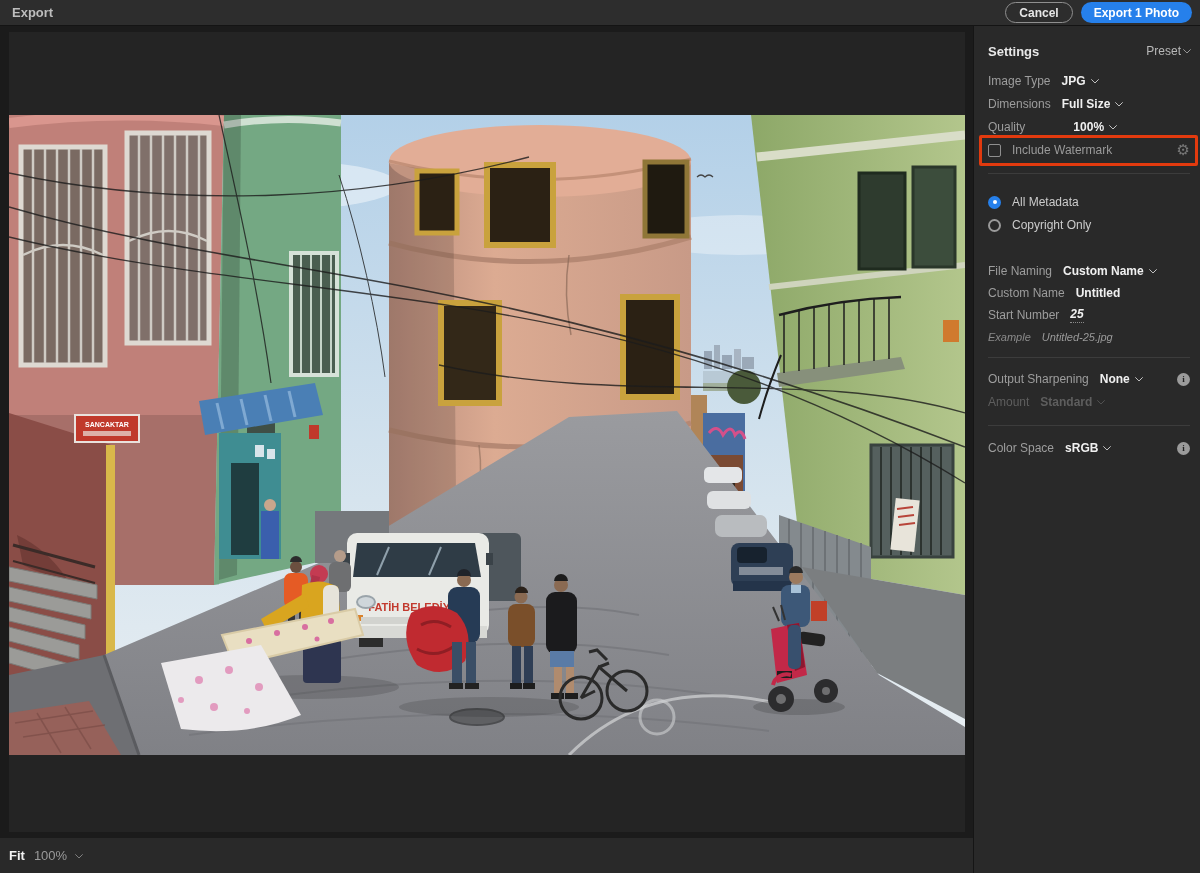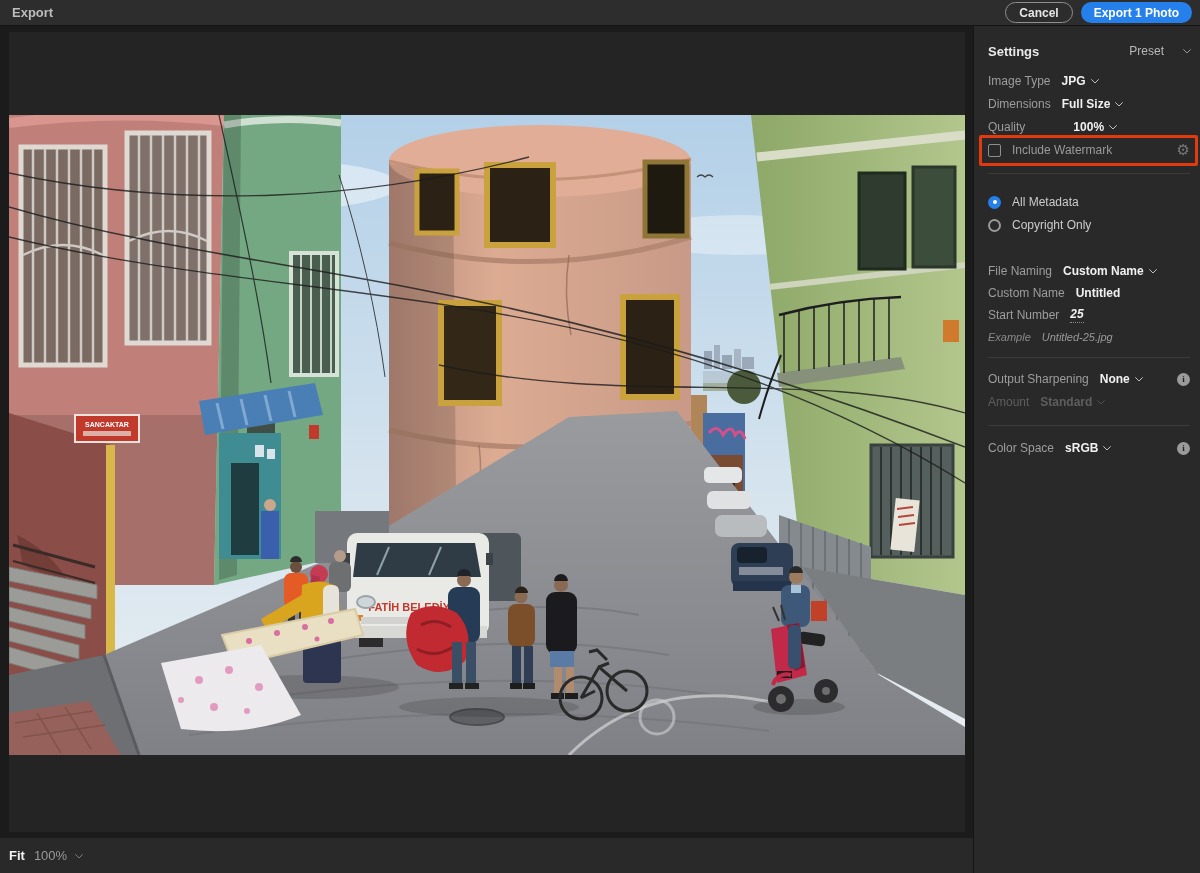--- a/index.html
+++ b/index.html
@@ -41,21 +41,21 @@
   
   .sidebar {
     position:absolute; left:973px; top:26px; width:227px; height:847px;
     background:#292929; border-left:1px solid #151515; font-size:12px;
   }
   .row {
     position:absolute; left:14px; right:10px; height:18px;
     display:flex; align-items:center; gap:11px; color:#9d9d9d; white-space:nowrap;
   }
   .row .val { color:#f0f0f0; font-weight:700; display:flex; align-items:center; gap:6px; }
-  .row .right { margin-left:auto; display:flex; gap:20px; }
+  .row .right { margin-left:auto; display:flex; gap:3px; }
   .chev {
     display:inline-block; width:6px; height:6px;
     border-right:1.8px solid currentColor; border-bottom:1.8px solid currentColor;
     transform:rotate(45deg) translate(-1px,-1px); border-radius:1px;
   }
   .hdr { font-size:13px; font-weight:700; color:#e8e8e8; }
   .preset { color:#b8b8b8; font-weight:400; display:flex; gap:6px; align-items:center; }
   .divider { position:absolute; left:14px; right:10px; height:1px; background:#3c3c3c; }
   .checkbox {
     width:13px; height:13px; border:1.5px solid #8f8f8f; border-radius:2px;

